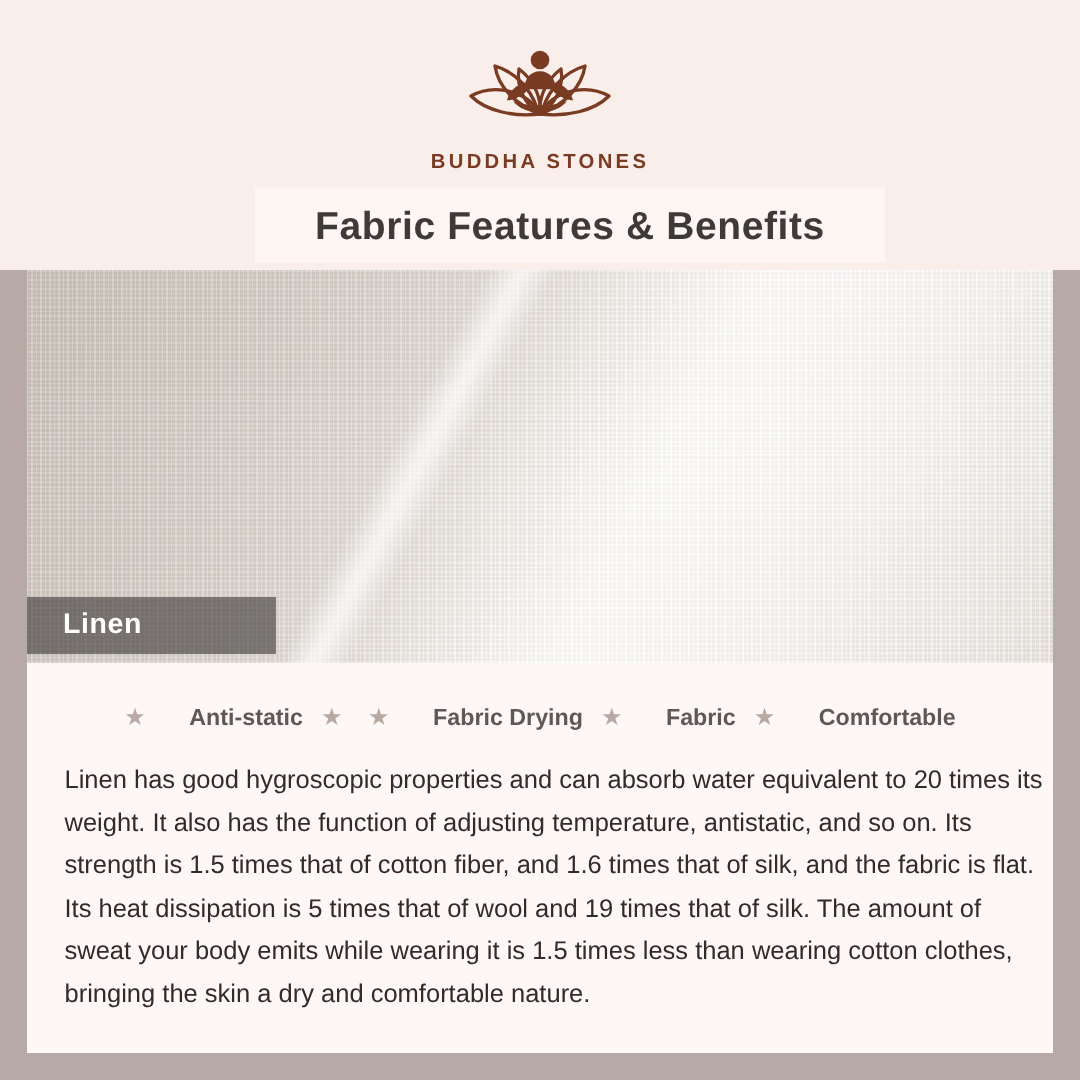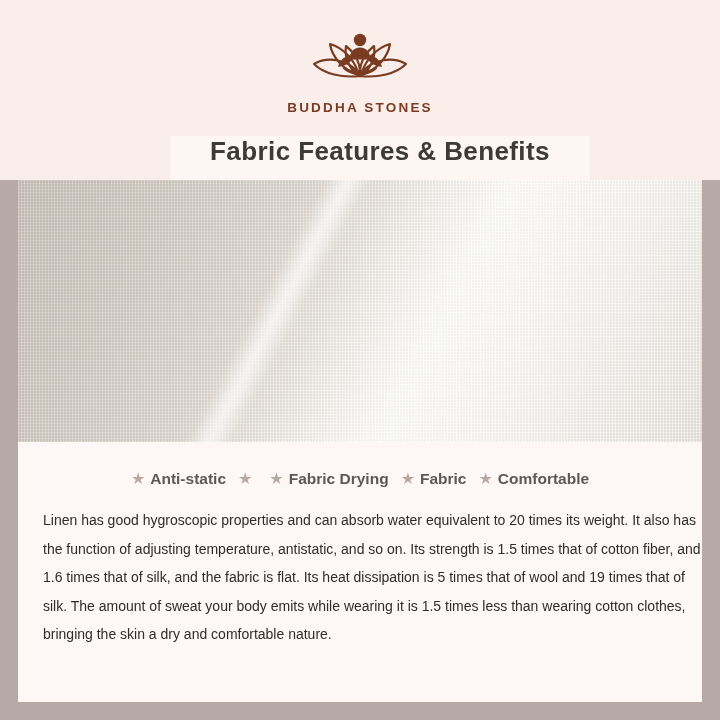--- a/index.html
+++ b/index.html
@@ -55,26 +55,26 @@
     letter-spacing: 2.2px;
     color: #7a3b23;
     font-weight: bold;
     font-family: "Liberation Sans", sans-serif;
   }
 
   
   .title-bar {
     position: absolute;
     left: 152px;
-    top: 126px;
+    top: 115px;
     width: 420px;
     height: 50px;
     background: #fdf6f3;
     display: flex;
-    align-items: flex-start;
+    align-items: center;
     justify-content: center;
   }
   .title-bar .title {
     font-size: 26px;
     font-weight: bold;
     color: #3e3a38;
     letter-spacing: 0.4px;
     font-family: "Liberation Sans", sans-serif;
   }
 
@@ -175,28 +175,29 @@
   .feature .star {
     color: #b8a9a4;
     font-size: 16px;
     margin-right: 5px;
     line-height: 1;
   }
   .feature .feature-label {
     color: #5d5956;
     font-size: 15.5px;
     font-weight: bold;
+    margin-left: 24px;
   }
 
   .body-text {
     position: absolute;
     left: 25px;
     top: 64px;
     width: 660px;
-    font-size: 14px;
+    font-size: 17px;
     line-height: 28.5px;
     color: #2f2c2a;
     font-family: "Liberation Sans", sans-serif;
     text-align: left;
   }
 
   .bottom-strip {
     position: absolute;
     left: 0;
     top: 702px;
@@ -247,20 +248,23 @@
     </div>
   </div>
 
   <div class="hero">
     <div class="hero-bg"></div>
     <div class="hero-texture"></div>
     <div class="hero-diagonal"></div>
     <div class="hero-fold"></div>
   </div>
 
+  <div class="material-tab">
+    <span class="material-name">Linen</span>
+  </div>
 
   <div class="content">
 
     <div class="features">
       <div class="feature">
         <span class="star">★</span>
         <span class="feature-label">Anti-static</span>
       </div>
       <div class="feature">
         <span class="star">★</span>

